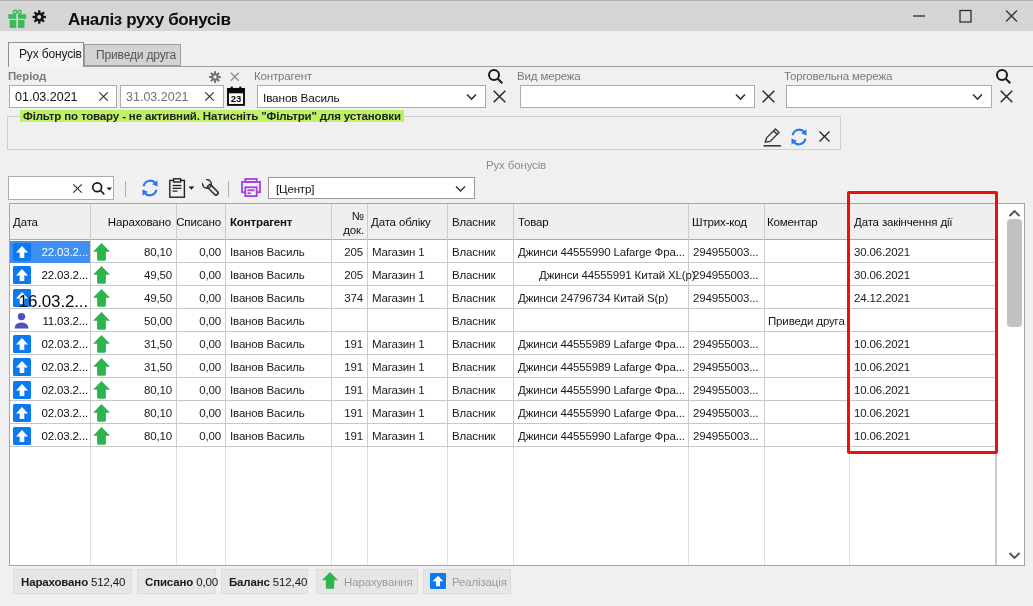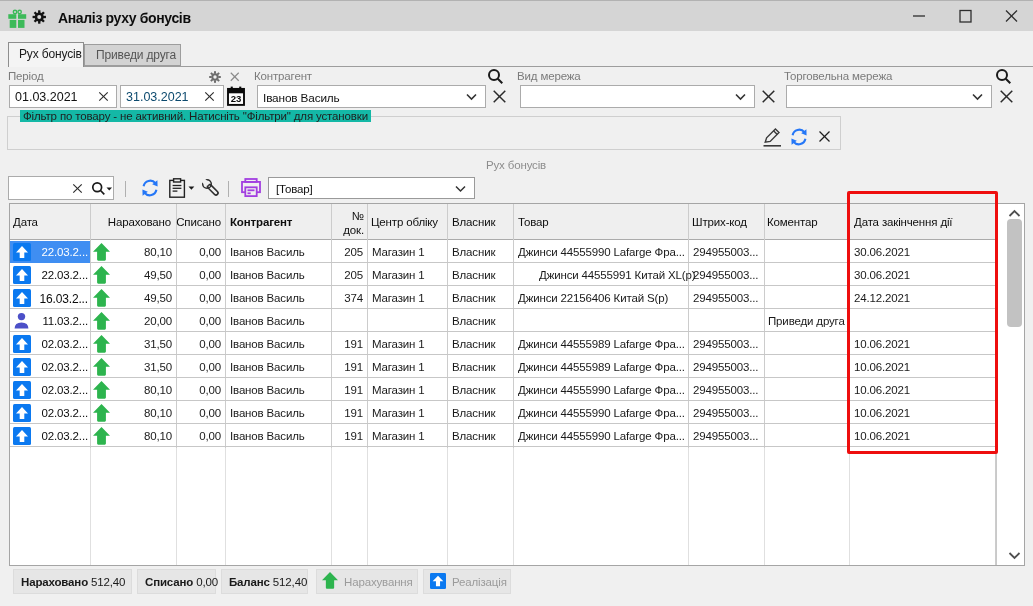--- a/index.html
+++ b/index.html
@@ -27,35 +27,35 @@
     <rect x="7.7" y="0.4" width="3" height="3.8" fill="#141414" transform="rotate(0 9.2 9)"></rect>
     <rect x="7.7" y="0.4" width="3" height="3.8" fill="#141414" transform="rotate(45 9.2 9)"></rect>
     <rect x="7.7" y="0.4" width="3" height="3.8" fill="#141414" transform="rotate(90 9.2 9)"></rect>
     <rect x="7.7" y="0.4" width="3" height="3.8" fill="#141414" transform="rotate(135 9.2 9)"></rect>
     <rect x="7.7" y="0.4" width="3" height="3.8" fill="#141414" transform="rotate(180 9.2 9)"></rect>
     <rect x="7.7" y="0.4" width="3" height="3.8" fill="#141414" transform="rotate(225 9.2 9)"></rect>
     <rect x="7.7" y="0.4" width="3" height="3.8" fill="#141414" transform="rotate(270 9.2 9)"></rect>
     <rect x="7.7" y="0.4" width="3" height="3.8" fill="#141414" transform="rotate(315 9.2 9)"></rect>
  <circle cx="9.2" cy="9" r="2.6" fill="#d5d5d5"></circle>
 </svg>
-<div class="txt" style="left:58px;top:10px;font-size:14px;color:#0d0d0d;font-weight:bold;letter-spacing:-0.35px;">Аналіз руху бонусів</div>
+<div class="txt" style="left:68px;top:10px;font-size:17px;color:#0d0d0d;font-weight:bold;letter-spacing:-0.35px;">Аналіз руху бонусів</div>
 <svg class="abs" style="left:900px;top:0px" width="130" height="31" viewBox="0 0 130 31">
  <g stroke="#2e2e2e" stroke-width="1.3" fill="none">
   <line x1="13" y1="16" x2="25" y2="16"></line>
   <rect x="60" y="10.5" width="11" height="11.5"></rect>
   <line x1="106" y1="10.5" x2="117" y2="21.5"></line>
       <line x1="117" y1="10.5" x2="106" y2="21.5"></line>
  </g>
 </svg>
 <div class="abs" style="left:84px;top:44px;width:97px;height:22px;background:#d3d3d3;border:1px solid #9d9d9d;box-sizing:border-box;"></div>
 <div class="txt" style="left:96px;top:48px;font-size:12px;color:#555;font-weight:normal;">Приведи друга</div>
 <div class="abs" style="left:84px;top:66px;width:949px;height:1px;background:#9d9d9d;"></div>
 <div class="abs" style="left:8px;top:42px;width:76px;height:25px;background:#f4f4f4;border:1px solid #8e8e8e;border-bottom:none;box-sizing:border-box;"></div>
 <div class="txt" style="left:19px;top:47px;font-size:12px;color:#1b1b1b;font-weight:normal;">Рух бонусів</div>
-<div class="txt" style="left:8px;top:70px;font-size:11.5px;color:#7b7b7b;font-weight:normal;">Період</div>
+<div class="txt" style="left:8px;top:70px;font-size:11.5px;color:#7b7b7b;font-weight:bold;">Період</div>
 <div class="txt" style="left:254px;top:70px;font-size:11.5px;color:#7b7b7b;font-weight:normal;">Контрагент</div>
 <div class="txt" style="left:517px;top:70px;font-size:11.5px;color:#7b7b7b;font-weight:normal;">Вид мережа</div>
 <div class="txt" style="left:784px;top:70px;font-size:11.5px;color:#7b7b7b;font-weight:normal;">Торговельна мережа</div>
 <svg class="abs" style="left:209px;top:70.5px" width="12" height="12" viewBox="0 0 13.4 13.4">
  <circle cx="6.7" cy="6.7" r="4.1" fill="#6d6d6d"></circle>
     <rect x="5.6" y="0.2" width="2.2" height="2.8" fill="#6d6d6d" transform="rotate(0 6.7 6.7)"></rect>
     <rect x="5.6" y="0.2" width="2.2" height="2.8" fill="#6d6d6d" transform="rotate(45 6.7 6.7)"></rect>
     <rect x="5.6" y="0.2" width="2.2" height="2.8" fill="#6d6d6d" transform="rotate(90 6.7 6.7)"></rect>
     <rect x="5.6" y="0.2" width="2.2" height="2.8" fill="#6d6d6d" transform="rotate(135 6.7 6.7)"></rect>
     <rect x="5.6" y="0.2" width="2.2" height="2.8" fill="#6d6d6d" transform="rotate(180 6.7 6.7)"></rect>
@@ -80,21 +80,21 @@
 </svg>
 <div class="abs" style="left:9px;top:85px;width:108px;height:23px;background:#fff;border:1px solid #ababab;box-sizing:border-box;"></div>
 <div class="txt" style="left:15px;top:90px;font-size:12.5px;color:#111;font-weight:normal;letter-spacing:0;">01.03.2021</div>
 <svg class="abs" style="left:98px;top:91px" width="11" height="11" viewBox="0 0 13 13">
  <g stroke="#2a2a2a" stroke-width="1.3">
       <line x1="1.5" y1="1.5" x2="11.5" y2="11.5"></line>
       <line x1="11.5" y1="1.5" x2="1.5" y2="11.5"></line>
     </g>
 </svg>
 <div class="abs" style="left:120px;top:85px;width:104px;height:23px;background:#fff;border:1px solid #ababab;box-sizing:border-box;"></div>
-<div class="txt" style="left:126px;top:90px;font-size:12.5px;color:#0c4a6e;font-weight:normal;letter-spacing:0;">31.03.2021</div>
+<div class="txt" style="left:126px;top:90px;font-size:12.5px;color:#737373;font-weight:normal;letter-spacing:0;">31.03.2021</div>
 <svg class="abs" style="left:204px;top:91px" width="11" height="11" viewBox="0 0 13 13">
  <g stroke="#2a2a2a" stroke-width="1.3">
       <line x1="1.5" y1="1.5" x2="11.5" y2="11.5"></line>
       <line x1="11.5" y1="1.5" x2="1.5" y2="11.5"></line>
     </g>
 </svg>
 <svg class="abs" style="left:227px;top:86px" width="18" height="20" viewBox="0 0 18 20">
  <rect x="1" y="2.9" width="16" height="16" fill="#fdfdfd" stroke="#0a0a0a" stroke-width="1.9"></rect>
  <rect x="1" y="2.9" width="16" height="4.4" fill="#0a0a0a"></rect>
  <rect x="3.7" y="0.6" width="2.1" height="3" fill="#0a0a0a"></rect>
@@ -126,21 +126,21 @@
 <svg class="abs" style="left:972px;top:93px" width="11" height="8" viewBox="0 0 11 8">
  <polyline points="1,1.5 5.5,6 10,1.5" stroke="#333" stroke-width="1.6" fill="none"></polyline>
 </svg>
 <svg class="abs" style="left:999px;top:89px" width="15" height="15" viewBox="0 0 13 13">
  <g stroke="#2a2a2a" stroke-width="1.3">
       <line x1="1.5" y1="1.5" x2="11.5" y2="11.5"></line>
       <line x1="11.5" y1="1.5" x2="1.5" y2="11.5"></line>
     </g>
 </svg>
 <div class="abs" style="left:7px;top:116px;width:834px;height:34px;border:1px solid #cfcfcf;box-sizing:border-box;"></div>
-<div class="txt" style="left:20px;top:110px;font-size:11.5px;color:#1f1f1f;font-weight:normal;background:#14b8a6;padding:0 3px;">Фільтр по товару - не активний. Натисніть "Фільтри" для установки</div>
+<div class="txt" style="left:20px;top:110px;font-size:11.5px;color:#1f1f1f;font-weight:bold;background:#bef264;padding:0 3px;">Фільтр по товару - не активний. Натисніть "Фільтри" для установки</div>
 <svg class="abs" style="left:762px;top:126px" width="21" height="22" viewBox="0 0 21 22">
  <g stroke="#3a3a3a" stroke-width="1.4" fill="none">
   <path d="M3.2 16.2 L4.6 11.8 L13.4 3 L17 6.6 L8.2 15.4 L3.2 16.2 Z"></path>
   <line x1="11.6" y1="4.8" x2="15.2" y2="8.4"></line>
  </g>
  <line x1="1.5" y1="19.8" x2="19" y2="19.8" stroke="#3a3a3a" stroke-width="1.6"></line>
 </svg>
 <svg class="abs" style="left:790px;top:128px" width="18" height="18" viewBox="0 0 18 18">
  <g stroke="#2577f7" stroke-width="2.1" fill="none">
   <path d="M2.6 7.2 A6.7 6.7 0 0 1 14.4 4.2"></path>
@@ -204,21 +204,21 @@
 <svg class="abs" style="left:241px;top:178px" width="20" height="20" viewBox="0 0 20 20">
  <rect x="1" y="3.9" width="18" height="10.3" fill="none" stroke="#a23fe0" stroke-width="1.8"></rect>
  <rect x="4.3" y="1" width="11.4" height="2.9" fill="#f0f0f0" stroke="#a23fe0" stroke-width="1.8"></rect>
  <rect x="4.3" y="9.3" width="11.4" height="8.8" fill="#f0f0f0" stroke="#a23fe0" stroke-width="1.8"></rect>
  <g stroke="#a23fe0" stroke-width="1.8">
   <line x1="6.5" y1="12.3" x2="13.5" y2="12.3"></line>
   <line x1="6.5" y1="15.3" x2="9.7" y2="15.3"></line>
  </g>
 </svg>
 <div class="abs" style="left:268px;top:177px;width:207px;height:22px;background:#fff;border:1px solid #9a9a9a;box-sizing:border-box;"></div>
-<div class="txt" style="left:276px;top:183px;font-size:11.5px;color:#111;font-weight:normal;">[Товар]</div>
+<div class="txt" style="left:276px;top:183px;font-size:11.5px;color:#111;font-weight:normal;">[Центр]</div>
 <svg class="abs" style="left:455px;top:185px" width="11" height="8" viewBox="0 0 11 8">
  <polyline points="1,1.5 5.5,6 10,1.5" stroke="#333" stroke-width="1.5" fill="none"></polyline>
 </svg>
 <div class="abs" style="left:9px;top:203px;width:1016px;height:363px;background:#fff;border:1px solid #a5a5a5;box-sizing:border-box;"></div>
 <div class="abs" style="left:10px;top:204px;width:986px;height:36px;background:#efefef;"></div>
 <div class="abs" style="left:10px;top:239px;width:986px;height:1px;background:#ababab;"></div>
 <div class="abs" style="left:90px;top:204px;width:1px;height:361px;background:#ccc;"></div>
 <div class="abs" style="left:176px;top:204px;width:1px;height:361px;background:#ccc;"></div>
 <div class="abs" style="left:225px;top:204px;width:1px;height:361px;background:#ccc;"></div>
 <div class="abs" style="left:331px;top:204px;width:1px;height:361px;background:#ccc;"></div>
@@ -227,21 +227,21 @@
 <div class="abs" style="left:513px;top:204px;width:1px;height:361px;background:#ccc;"></div>
 <div class="abs" style="left:688px;top:204px;width:1px;height:361px;background:#ccc;"></div>
 <div class="abs" style="left:764px;top:204px;width:1px;height:361px;background:#ccc;"></div>
 <div class="abs" style="left:849px;top:204px;width:1px;height:361px;background:#ccc;"></div>
 <div class="abs" style="left:995px;top:204px;width:1px;height:361px;background:#ccc;"></div>
 <div class="txt" style="left:13px;top:216px;font-size:11.5px;color:#0f0f0f;font-weight:normal;">Дата</div>
 <div class="txt" style="right:862px;top:216px;font-size:11.5px;color:#0f0f0f;font-weight:normal;text-align:right;">Нараховано</div>
 <div class="txt" style="right:812px;top:216px;font-size:11.5px;color:#0f0f0f;font-weight:normal;text-align:right;">Списано</div>
 <div class="txt" style="left:230px;top:216px;font-size:11.5px;color:#0f0f0f;font-weight:bold;">Контрагент</div>
 <div class="txt" style="right:669px;top:209px;font-size:11.5px;color:#0f0f0f;font-weight:normal;text-align:right;line-height:14px;">№<br>док.</div>
-<div class="txt" style="left:371px;top:216px;font-size:11.5px;color:#0f0f0f;font-weight:normal;">Центр обліку</div>
+<div class="txt" style="left:371px;top:216px;font-size:11.5px;color:#0f0f0f;font-weight:normal;">Дата обліку</div>
 <div class="txt" style="left:452px;top:216px;font-size:11.5px;color:#0f0f0f;font-weight:normal;">Власник</div>
 <div class="txt" style="left:518px;top:216px;font-size:11.5px;color:#0f0f0f;font-weight:normal;">Товар</div>
 <div class="txt" style="left:692px;top:216px;font-size:11.5px;color:#0f0f0f;font-weight:normal;">Штрих-код</div>
 <div class="txt" style="left:767px;top:216px;font-size:11.5px;color:#0f0f0f;font-weight:normal;">Коментар</div>
 <div class="txt" style="left:854px;top:216px;font-size:11.5px;color:#0f0f0f;font-weight:normal;text-align:right;">Дата закінчення дії</div>
 <div class="abs" style="left:10px;top:262px;width:986px;height:1px;background:#c7c7c7;"></div>
 <div class="abs" style="left:10px;top:285px;width:986px;height:1px;background:#c7c7c7;"></div>
 <div class="abs" style="left:10px;top:308px;width:986px;height:1px;background:#c7c7c7;"></div>
 <div class="abs" style="left:10px;top:331px;width:986px;height:1px;background:#c7c7c7;"></div>
 <div class="abs" style="left:10px;top:354px;width:986px;height:1px;background:#c7c7c7;"></div>
@@ -281,42 +281,42 @@
 <div class="txt" style="right:670px;top:269px;font-size:11.5px;color:#1a1a1a;font-weight:normal;text-align:right;">205</div>
 <div class="txt" style="left:372px;top:269px;font-size:11.5px;color:#1a1a1a;font-weight:normal;">Магазин 1</div>
 <div class="txt" style="left:452px;top:269px;font-size:11.5px;color:#1a1a1a;font-weight:normal;">Власник</div>
 <div class="txt" style="left:539px;top:269px;font-size:11.5px;color:#1a1a1a;font-weight:normal;">Джинси 44555991 Китай XL(р)</div>
 <div class="txt" style="left:693px;top:269px;font-size:11.5px;color:#1a1a1a;font-weight:normal;">294955003...</div>
 <div class="txt" style="left:854px;top:269px;font-size:11.5px;color:#1a1a1a;font-weight:normal;">30.06.2021</div>
 <svg class="abs" style="left:13px;top:289px" width="18" height="18" viewBox="0 0 18 18">
  <rect x="0" y="0" width="18" height="18" rx="1.5" fill="#0b79f0"></rect>
  <polygon points="9,3 15,9.4 11.3,9.4 11.3,15 6.7,15 6.7,9.4 3,9.4" fill="#fff"></polygon>
 </svg>
-<div class="txt" style="right:945px;top:292px;font-size:12px;color:#0c0c0c;font-weight:normal;text-align:right;">16.03.2...</div>
+<div class="txt" style="right:945px;top:292px;font-size:17px;color:#0c0c0c;font-weight:normal;text-align:right;">16.03.2...</div>
 <svg class="abs" style="left:93px;top:289px" width="17" height="18" viewBox="0 0 17 18">
  <path d="M8.5 0 L17 8.8 L12.9 8.8 L12.9 16.6 Q12.9 17.7 11.8 17.7 L5.2 17.7 Q4.1 17.7 4.1 16.6 L4.1 8.8 L0 8.8 Z" fill="#2db44e"></path>
 </svg>
 <div class="txt" style="right:861px;top:292px;font-size:11.5px;color:#1a1a1a;font-weight:normal;text-align:right;">49,50</div>
 <div class="txt" style="right:812px;top:292px;font-size:11.5px;color:#1a1a1a;font-weight:normal;text-align:right;">0,00</div>
 <div class="txt" style="left:230px;top:292px;font-size:11.5px;color:#1a1a1a;font-weight:normal;">Іванов Василь</div>
 <div class="txt" style="right:670px;top:292px;font-size:11.5px;color:#1a1a1a;font-weight:normal;text-align:right;">374</div>
 <div class="txt" style="left:372px;top:292px;font-size:11.5px;color:#1a1a1a;font-weight:normal;">Магазин 1</div>
 <div class="txt" style="left:452px;top:292px;font-size:11.5px;color:#1a1a1a;font-weight:normal;">Власник</div>
-<div class="txt" style="left:518px;top:292px;font-size:11.5px;color:#1a1a1a;font-weight:normal;">Джинси 22156406 Китай S(р)</div>
+<div class="txt" style="left:518px;top:292px;font-size:11.5px;color:#1a1a1a;font-weight:normal;">Джинси 24796734 Китай S(р)</div>
 <div class="txt" style="left:693px;top:292px;font-size:11.5px;color:#1a1a1a;font-weight:normal;">294955003...</div>
 <div class="txt" style="left:854px;top:292px;font-size:11.5px;color:#1a1a1a;font-weight:normal;">24.12.2021</div>
 <svg class="abs" style="left:13px;top:312px" width="17" height="17" viewBox="0 0 17 17">
  <circle cx="8.5" cy="4.6" r="3.7" fill="#4c50c8"></circle>
  <path d="M1.6 16.6 Q1.6 10.4 8.5 10.4 Q15.4 10.4 15.4 16.6 Z" fill="#4c50c8"></path>
 </svg>
 <div class="txt" style="right:945px;top:315px;font-size:11.5px;color:#0c0c0c;font-weight:normal;text-align:right;">11.03.2...</div>
 <svg class="abs" style="left:93px;top:312px" width="17" height="18" viewBox="0 0 17 18">
  <path d="M8.5 0 L17 8.8 L12.9 8.8 L12.9 16.6 Q12.9 17.7 11.8 17.7 L5.2 17.7 Q4.1 17.7 4.1 16.6 L4.1 8.8 L0 8.8 Z" fill="#2db44e"></path>
 </svg>
-<div class="txt" style="right:861px;top:315px;font-size:11.5px;color:#1a1a1a;font-weight:normal;text-align:right;">20,00</div>
+<div class="txt" style="right:861px;top:315px;font-size:11.5px;color:#1a1a1a;font-weight:normal;text-align:right;">50,00</div>
 <div class="txt" style="right:812px;top:315px;font-size:11.5px;color:#1a1a1a;font-weight:normal;text-align:right;">0,00</div>
 <div class="txt" style="left:230px;top:315px;font-size:11.5px;color:#1a1a1a;font-weight:normal;">Іванов Василь</div>
 <div class="txt" style="left:452px;top:315px;font-size:11.5px;color:#1a1a1a;font-weight:normal;">Власник</div>
 <div class="txt" style="left:768px;top:315px;font-size:11.5px;color:#1a1a1a;font-weight:normal;">Приведи друга</div>
 <svg class="abs" style="left:13px;top:335px" width="18" height="18" viewBox="0 0 18 18">
  <rect x="0" y="0" width="18" height="18" rx="1.5" fill="#0b79f0"></rect>
  <polygon points="9,3 15,9.4 11.3,9.4 11.3,15 6.7,15 6.7,9.4 3,9.4" fill="#fff"></polygon>
 </svg>
 <div class="txt" style="right:945px;top:338px;font-size:11.5px;color:#0c0c0c;font-weight:normal;text-align:right;">02.03.2...</div>
 <svg class="abs" style="left:93px;top:335px" width="17" height="18" viewBox="0 0 17 18">

